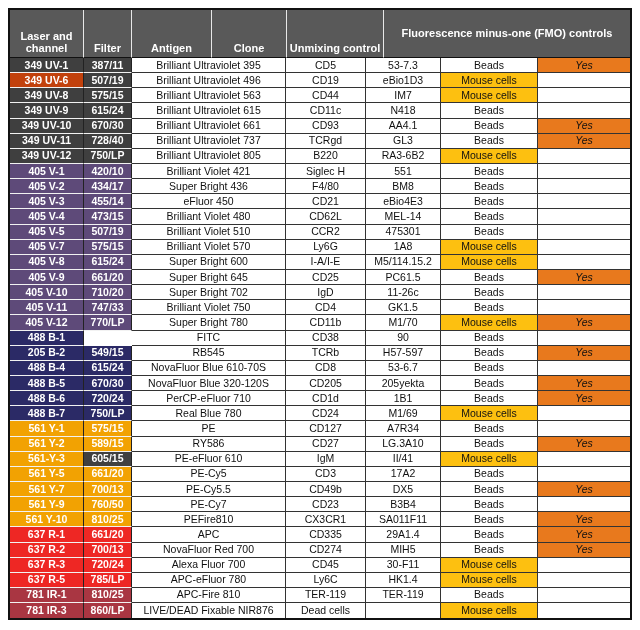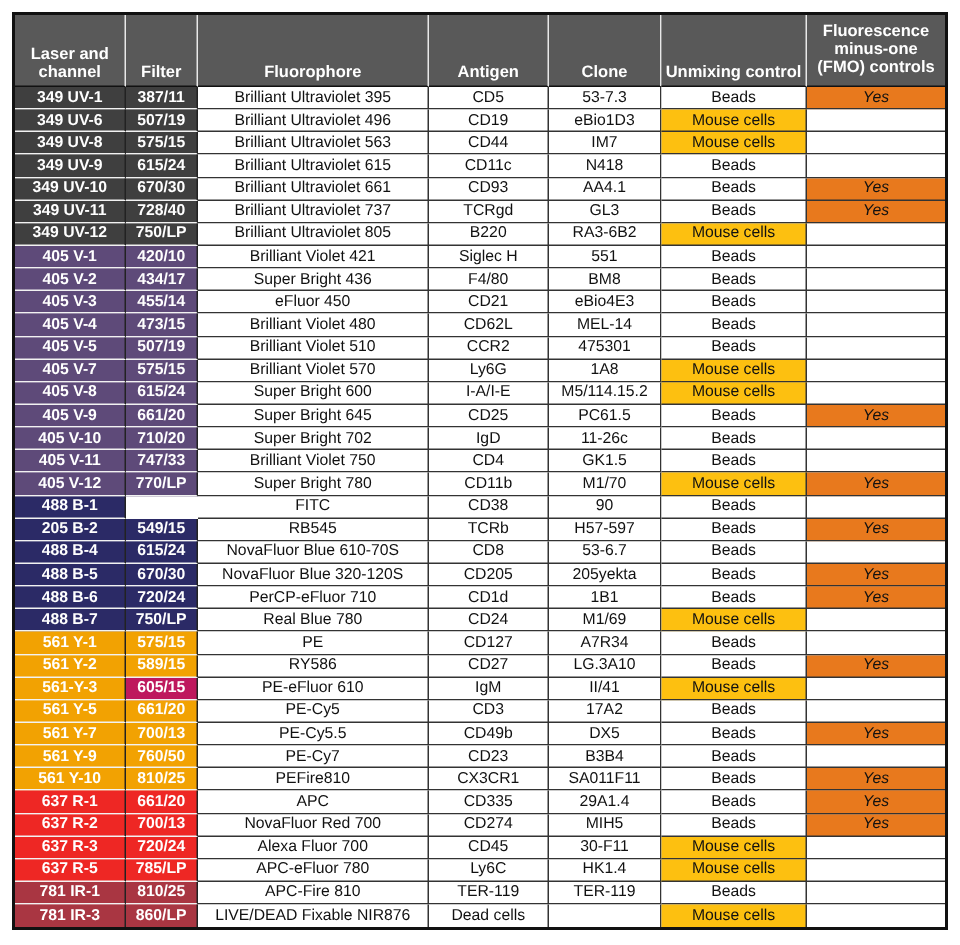--- a/index.html
+++ b/index.html
@@ -45,38 +45,37 @@
   .mouse{background:var(--mouse-bg);}
   .yes{background:var(--yes-bg);font-style:italic;}
 </style>
 </head>
 <body>
 
 <div class="table">
   <div class="hrow">
     <div class="hc c1">Laser and channel</div>
     <div class="hc c2">Filter</div>
-    <div class="hc c3">Fluorophore</div>
     <div class="hc c4">Antigen</div>
     <div class="hc c5">Clone</div>
     <div class="hc c6">Unmixing control</div>
     <div class="hc c7">Fluorescence minus-one (FMO) controls</div>
   </div>
   <div id="rows">
       <div class="row">
         <div class="cell c1 label" style="background: rgb(63, 63, 63);">349 UV-1</div>
         <div class="cell c2 label" style="background: rgb(63, 63, 63);">387/11</div>
         <div class="cell c3">Brilliant Ultraviolet 395</div>
         <div class="cell c4">CD5</div>
         <div class="cell c5">53-7.3</div>
         <div class="cell c6">Beads</div>
         <div class="cell c7 yes">Yes</div>
       </div>
       <div class="row">
-        <div class="cell c1 label" style="background: #404040;">349 UV-6</div>
+        <div class="cell c1 label" style="background: #c2410c;">349 UV-6</div>
         <div class="cell c2 label" style="background: rgb(63, 63, 63);">507/19</div>
         <div class="cell c3">Brilliant Ultraviolet 496</div>
         <div class="cell c4">CD19</div>
         <div class="cell c5">eBio1D3</div>
         <div class="cell c6 mouse">Mouse cells</div>
         <div class="cell c7"></div>
       </div>
       <div class="row">
         <div class="cell c1 label" style="background: rgb(63, 63, 63);">349 UV-8</div>
         <div class="cell c2 label" style="background: rgb(63, 63, 63);">575/15</div>
@@ -288,21 +287,21 @@
         <div class="cell c1 label" style="background: rgb(242, 162, 2);">561 Y-2</div>
         <div class="cell c2 label" style="background: rgb(242, 162, 2);">589/15</div>
         <div class="cell c3">RY586</div>
         <div class="cell c4">CD27</div>
         <div class="cell c5">LG.3A10</div>
         <div class="cell c6">Beads</div>
         <div class="cell c7 yes">Yes</div>
       </div>
       <div class="row">
         <div class="cell c1 label" style="background: rgb(242, 162, 2);">561-Y-3</div>
-        <div class="cell c2 label" style="background: #be185d;">605/15</div>
+        <div class="cell c2 label" style="background: #404040;">605/15</div>
         <div class="cell c3">PE-eFluor 610</div>
         <div class="cell c4">IgM</div>
         <div class="cell c5">II/41</div>
         <div class="cell c6 mouse">Mouse cells</div>
         <div class="cell c7"></div>
       </div>
       <div class="row">
         <div class="cell c1 label" style="background: rgb(242, 162, 2);">561 Y-5</div>
         <div class="cell c2 label" style="background: rgb(242, 162, 2);">661/20</div>
         <div class="cell c3">PE-Cy5</div>

